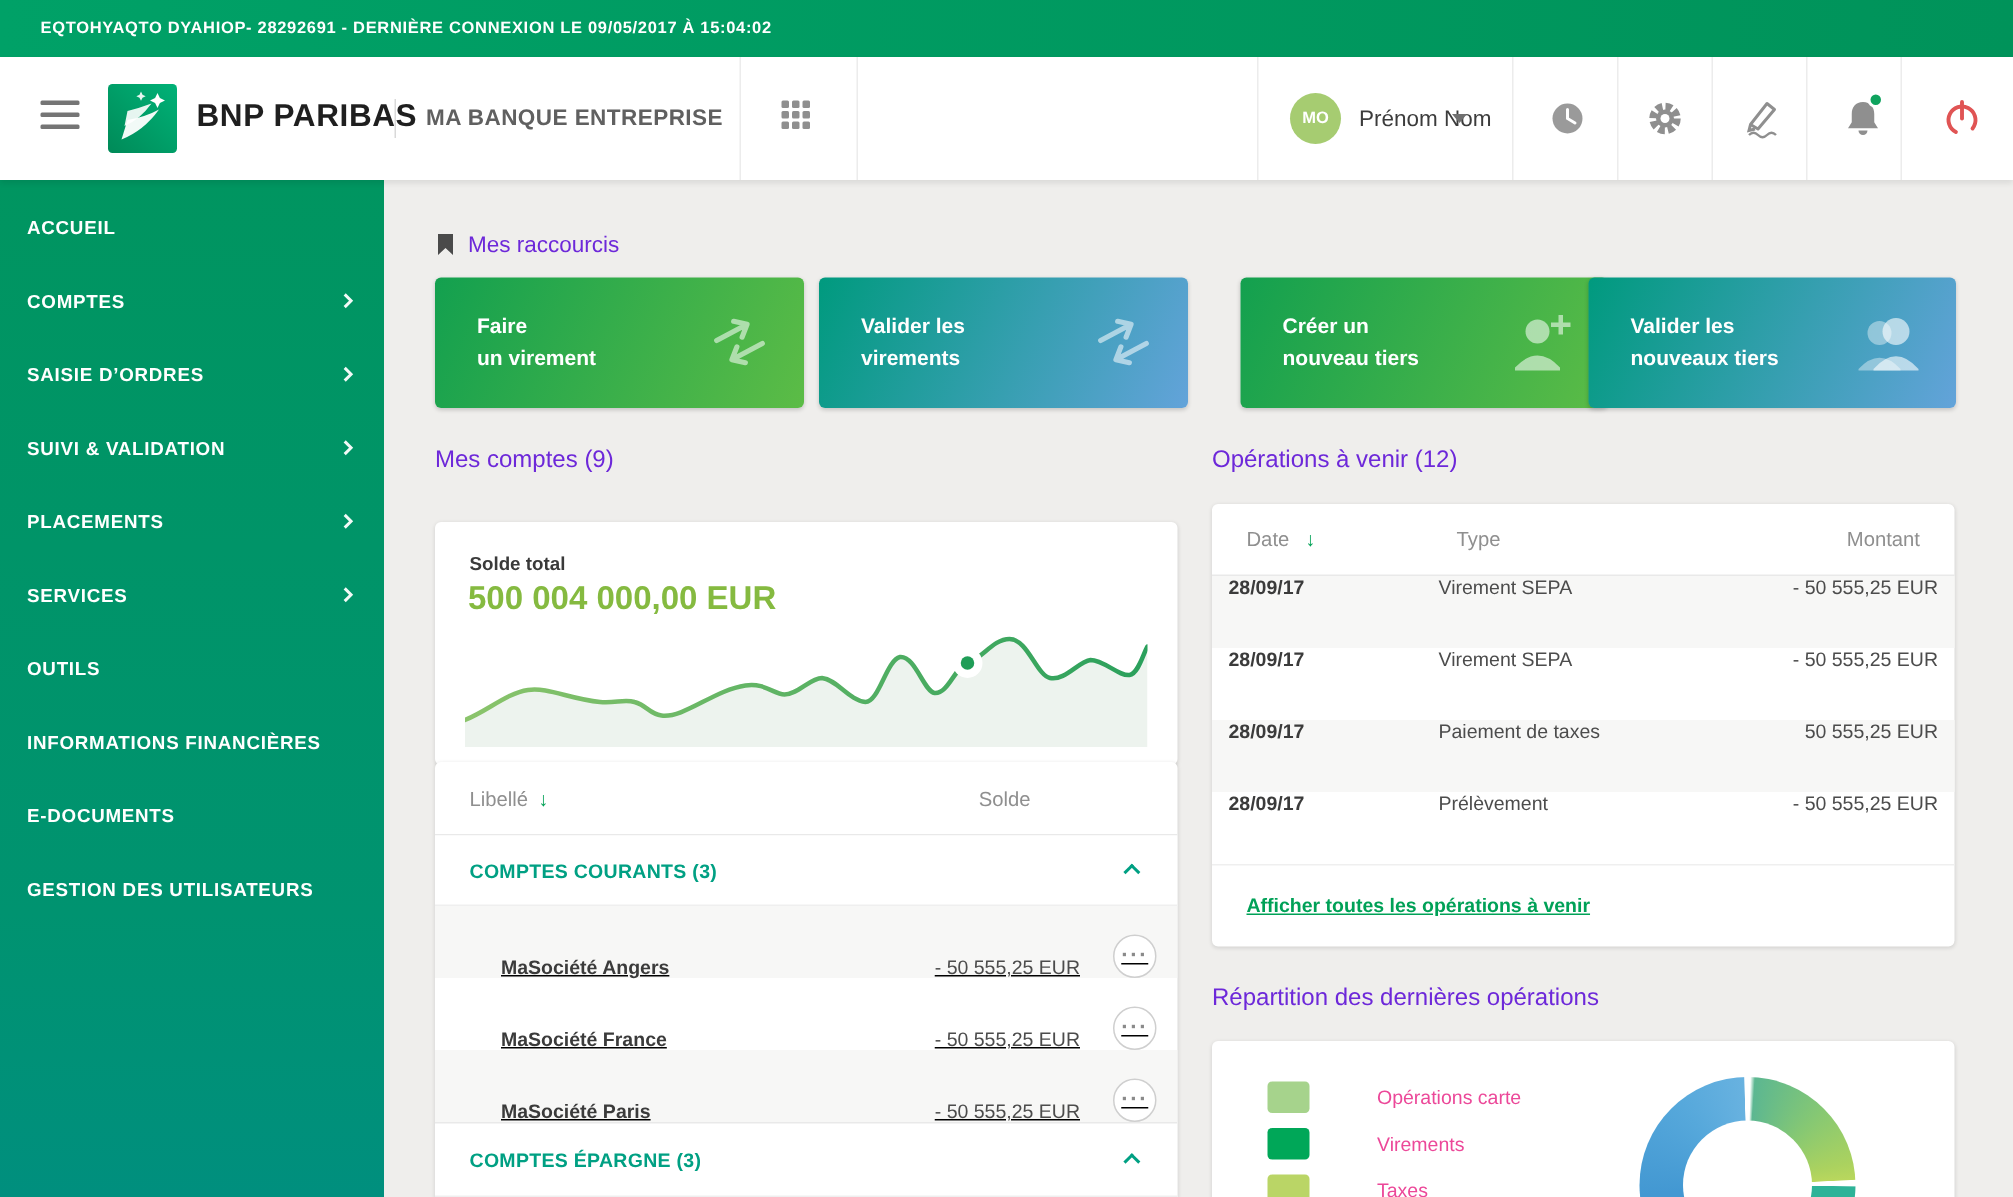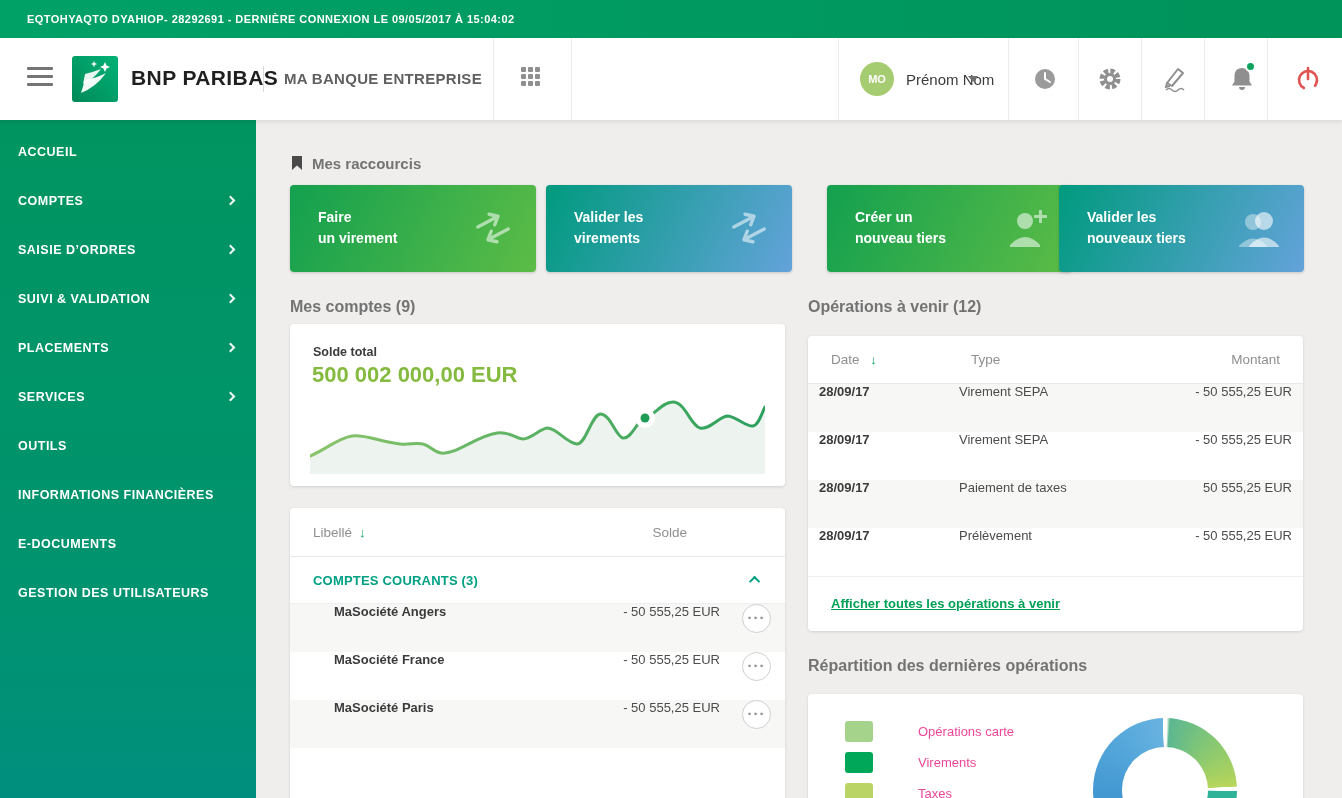--- a/index.html
+++ b/index.html
@@ -36,53 +36,53 @@
   
   .sidebar { position:absolute; top:120px; left:0; width:256px; height:678px;
     background:linear-gradient(180deg,#009560 0%,#009370 72%,#008f7e 100%); padding-top:7px; }
   .menu-item { height:49px; display:flex; align-items:center; justify-content:space-between;
     padding:0 22px 0 18px; color:#fff; font-size:12.5px; font-weight:bold; letter-spacing:.5px; cursor:pointer; }
   .chev-right { width:7px; height:7px; border-top:2px solid rgba(255,255,255,.95);
     border-right:2px solid rgba(255,255,255,.95); transform:rotate(45deg); }
 
   
   .main { position:absolute; left:256px; top:120px; width:1086px; height:678px; }
-  .sec-title { position:absolute; font-size:16px; font-weight:bold; color:#737373; }
+  .sec-title { position:absolute; font-size:16px; font-weight:normal; color:#6d28d9; }
   .card { position:absolute; background:#fff; border-radius:4px; box-shadow:0 1px 3px rgba(0,0,0,.13); }
 
   .raccourcis-title { left:56px; top:35px; font-size:15px; }
   .bookmark { position:absolute; left:35px; top:35px; }
 
   .sc-card { position:absolute; top:65px; height:87px; width:246px; border-radius:4px;
     box-shadow:0 1px 3px rgba(0,0,0,.18); color:#fff; cursor:pointer; }
   .sc-green { background:linear-gradient(115deg,#13a04f 0%,#5cbc46 100%); }
   .sc-blue  { background:linear-gradient(115deg,#009a7e 0%,#63a3da 100%); }
   .sc-text { position:absolute; left:28px; top:22px; font-size:14px; font-weight:bold; line-height:21px; }
   .sc-icon { position:absolute; right:22px; top:22px; }
 
   .col-left-title  { left:34px; top:178px; }
   .col-right-title { left:552px; top:178px; }
 
   
-  .solde-card { left:34px; top:204px; width:495px; height:162px;text-align:center; }
+  .solde-card { left:34px; top:228px; width:495px; height:162px;text-align:center; }
   .solde-label { position:absolute; left:23px; top:21px; font-size:12.5px; font-weight:bold; color:#3a3a3a; }
   .solde-value { position:absolute; left:22px; top:38px; font-size:22px; font-weight:bold; color:#85ba40; }
   .spark { position:absolute; left:20px; top:76px; }
 
   
   .acc-card { left:34px; top:388px; width:495px; height:310px; overflow:hidden; }
   .t-head { height:49px; display:flex; align-items:center; padding:12px 23px; border-bottom:1px solid #e9e9e9;
     color:#8f8f8f; font-size:13.5px; }
   .sort-arrow { color:#00a155; font-weight:bold; margin-left:7px; font-size:13px; }
   .group-row { height:47px; display:flex; align-items:center; justify-content:space-between;
     padding:0 25px 0 23px; color:#00a083; font-size:13px; font-weight:bold; letter-spacing:.2px;
     border-bottom:1px solid #efefef; cursor:pointer; background:#fff; }
   .chev-up { width:8px; height:8px; border-top:2px solid #00a083; border-left:2px solid #00a083;
     transform:rotate(45deg) translateY(2px); }
-  .acc-row { height:48px; display:flex; align-items:flex-start; padding:0 14px 0 44px; font-size:13px; cursor:pointer; }
+  .acc-row { height:48px; display:flex; align-items:flex-end; padding:0 14px 0 44px; font-size:13px; cursor:pointer;text-decoration:underline; }
   .acc-row.alt { background:#f7f7f6; }
   .acc-label { font-weight:bold; color:#3b3b3b; flex:0 0 230px; }
   .acc-amount { color:#4c4c4c; flex:1; text-align:right; padding-right:22px; }
   .dots-btn { width:29px; height:29px; border:1px solid #cfcfcf; border-radius:50%; background:#fff;
     color:#8a8a8a; font-size:15px; font-weight:bold; text-align:center; line-height:26px;
     letter-spacing:1px; cursor:pointer; }
   .group-row.second { border-top:1px solid #e9e9e9; height:50px; }
 
   
   .ops-card { left:552px; top:216px; width:495px; height:295px; }
@@ -295,21 +295,21 @@
           <circle cx="28" cy="14" r="9"></circle>
           <path d="M13 39 q15 -17 30 0 v1 h-30 z"></path>
         </g>
     </svg>
   </div>
 
   <h2 class="sec-title col-left-title">Mes comptes (9)</h2>
 
   <div class="card solde-card">
     <div class="solde-label">Solde total</div>
-    <div class="solde-value">500 002 000,00 EUR</div>
+    <div class="solde-value">500 004 000,00 EUR</div>
     <svg class="spark" width="455" height="74" viewBox="0 0 455 74">
       <defs>
           <linearGradient id="lgLine" x1="0" y1="0" x2="1" y2="0">
         <stop offset="0" stop-color="#8bc46b"></stop>
             <stop offset="1" stop-color="#2aa05c"></stop>
           </linearGradient>
         </defs>
       <path d="M0,56 C15,50 28,38 42,36 C55,34 70,42 90,44 C100,45 106,42 113,44 C121,46 123,52 131,53
                C146,55 166,36 187,33 C200,31 206,39 213,39 C222,39 230,28 238,28 C248,29 256,43 267,44
                C276,44 281,16 290,14 C300,13 306,37 313,38 C322,39 327,20 335,18 C345,15 352,2 363,2
@@ -345,20 +345,24 @@
     <div class="acc-row">
       <span class="acc-label">MaSociété France</span>
       <span class="acc-amount">- 50 555,25 EUR</span>
       <span class="dots-btn">···</span>
     </div>
     <div class="acc-row alt">
       <span class="acc-label">MaSociété Paris</span>
       <span class="acc-amount">- 50 555,25 EUR</span>
       <span class="dots-btn">···</span>
     </div>
+    <div class="group-row second">
+      <span>COMPTES ÉPARGNE (3)</span>
+      <span class="chev-up"></span>
+    </div>
   </div>
 
   <h2 class="sec-title col-right-title">Opérations à venir (12)</h2>
 
   <div class="card ops-card">
     <div class="ops-head">
       <span class="c-date" style="color:#8f8f8f;font-weight:normal">
         <span>Date</span>
         <span class="sort-arrow">↓</span>
       </span>

